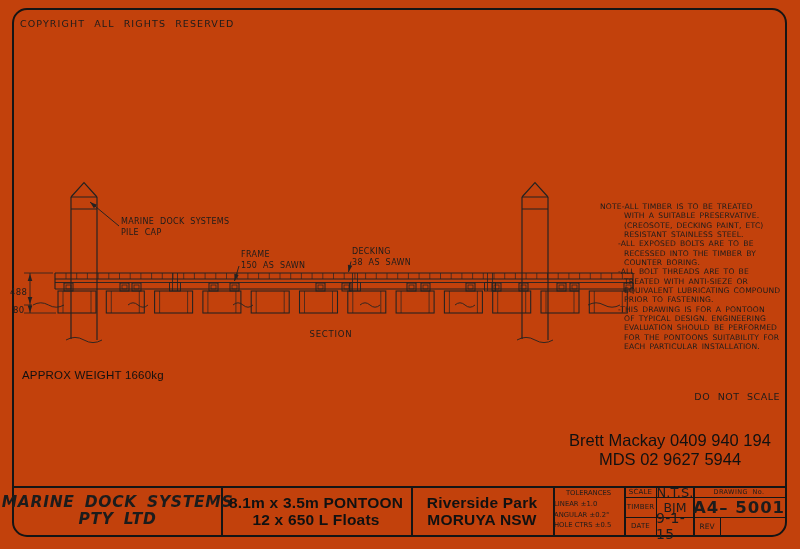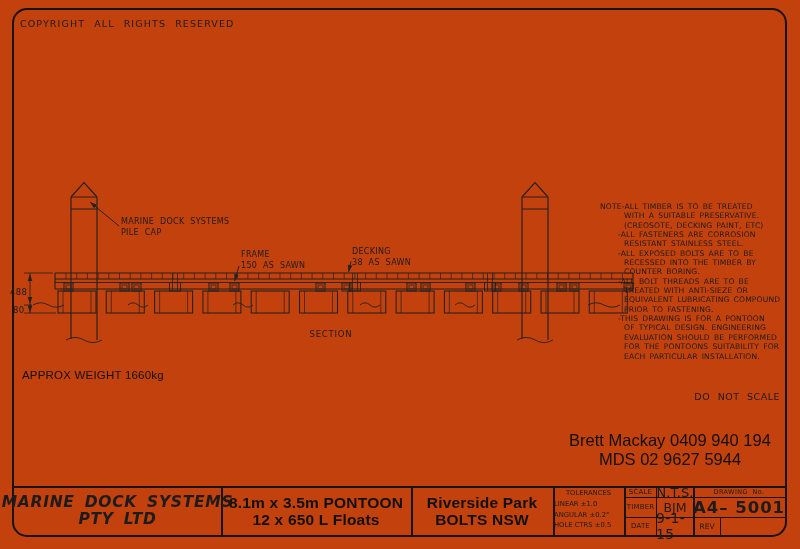--- a/index.html
+++ b/index.html
@@ -245,21 +245,20 @@
 
   <div class="abs cad" id="section-label">SECTION</div>
 
   <div class="abs cad dim" id="dim-488">488</div>
   <div class="abs cad dim" id="dim-80">80</div>
 
   <div class="abs cad" id="notes">
       <div class="">NOTE-ALL TIMBER IS TO BE TREATED</div>
       <div class="i2">WITH A SUITABLE PRESERVATIVE.</div>
       <div class="i2">(CREOSOTE, DECKING PAINT, ETC)</div>
-      <div class="i1">-ALL FASTENERS ARE CORROSION</div>
       <div class="i2">RESISTANT STAINLESS STEEL.</div>
       <div class="i1">-ALL EXPOSED BOLTS ARE TO BE</div>
       <div class="i2">RECESSED INTO THE TIMBER BY</div>
       <div class="i2">COUNTER BORING.</div>
       <div class="i1">-ALL BOLT THREADS ARE TO BE</div>
       <div class="i2">TREATED WITH ANTI-SIEZE OR</div>
       <div class="i2">EQUIVALENT LUBRICATING COMPOUND</div>
       <div class="i2">PRIOR TO FASTENING.</div>
       <div class="i1">-THIS DRAWING IS FOR A PONTOON</div>
       <div class="i2">OF TYPICAL DESIGN. ENGINEERING</div>
@@ -291,21 +290,21 @@
   <div class="abs cad tcell tb-big" id="cell-company">
     <div>MARINE DOCK SYSTEMS</div>
     <div>PTY LTD</div>
   </div>
   <div class="abs ari tcell tb-big" id="cell-product">
     <div>8.1m x 3.5m PONTOON</div>
     <div>12 x 650 L Floats</div>
   </div>
   <div class="abs ari tcell tb-big" id="cell-project">
     <div>Riverside Park</div>
-    <div>BOLTS NSW</div>
+    <div>MORUYA NSW</div>
   </div>
   <div class="abs cad" id="cell-tol">
     <div class="tc">TOLERANCES</div>
     <div class="tr">LINEAR ±1.0</div>
     <div class="tr">ANGULAR ±0.2°</div>
     <div class="tr">HOLE CTRS ±0.5</div>
   </div>
   <div class="abs cad trow tb-sm" id="scale-label">SCALE</div>
   <div class="abs cad trow" id="scale-value">N.T.S.</div>
   <div class="abs cad trow tb-sm" id="drawn-label">TIMBER</div>

